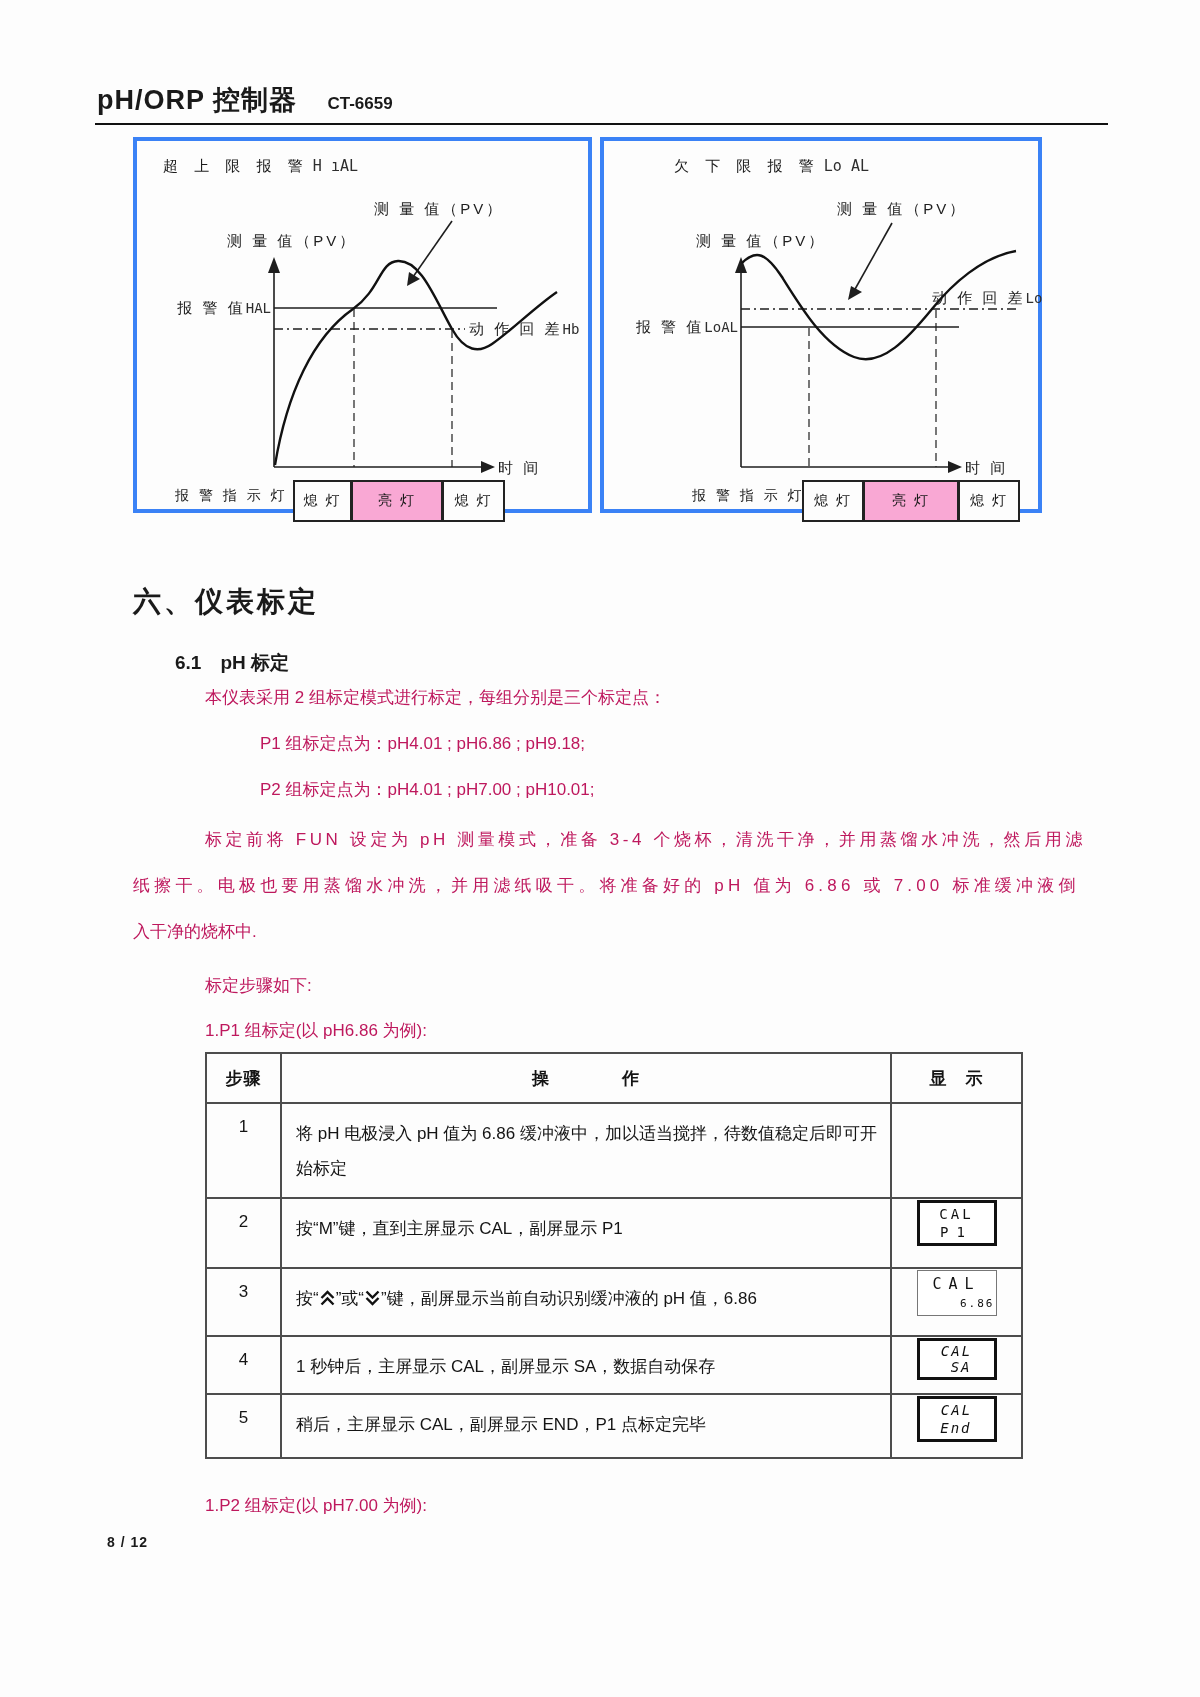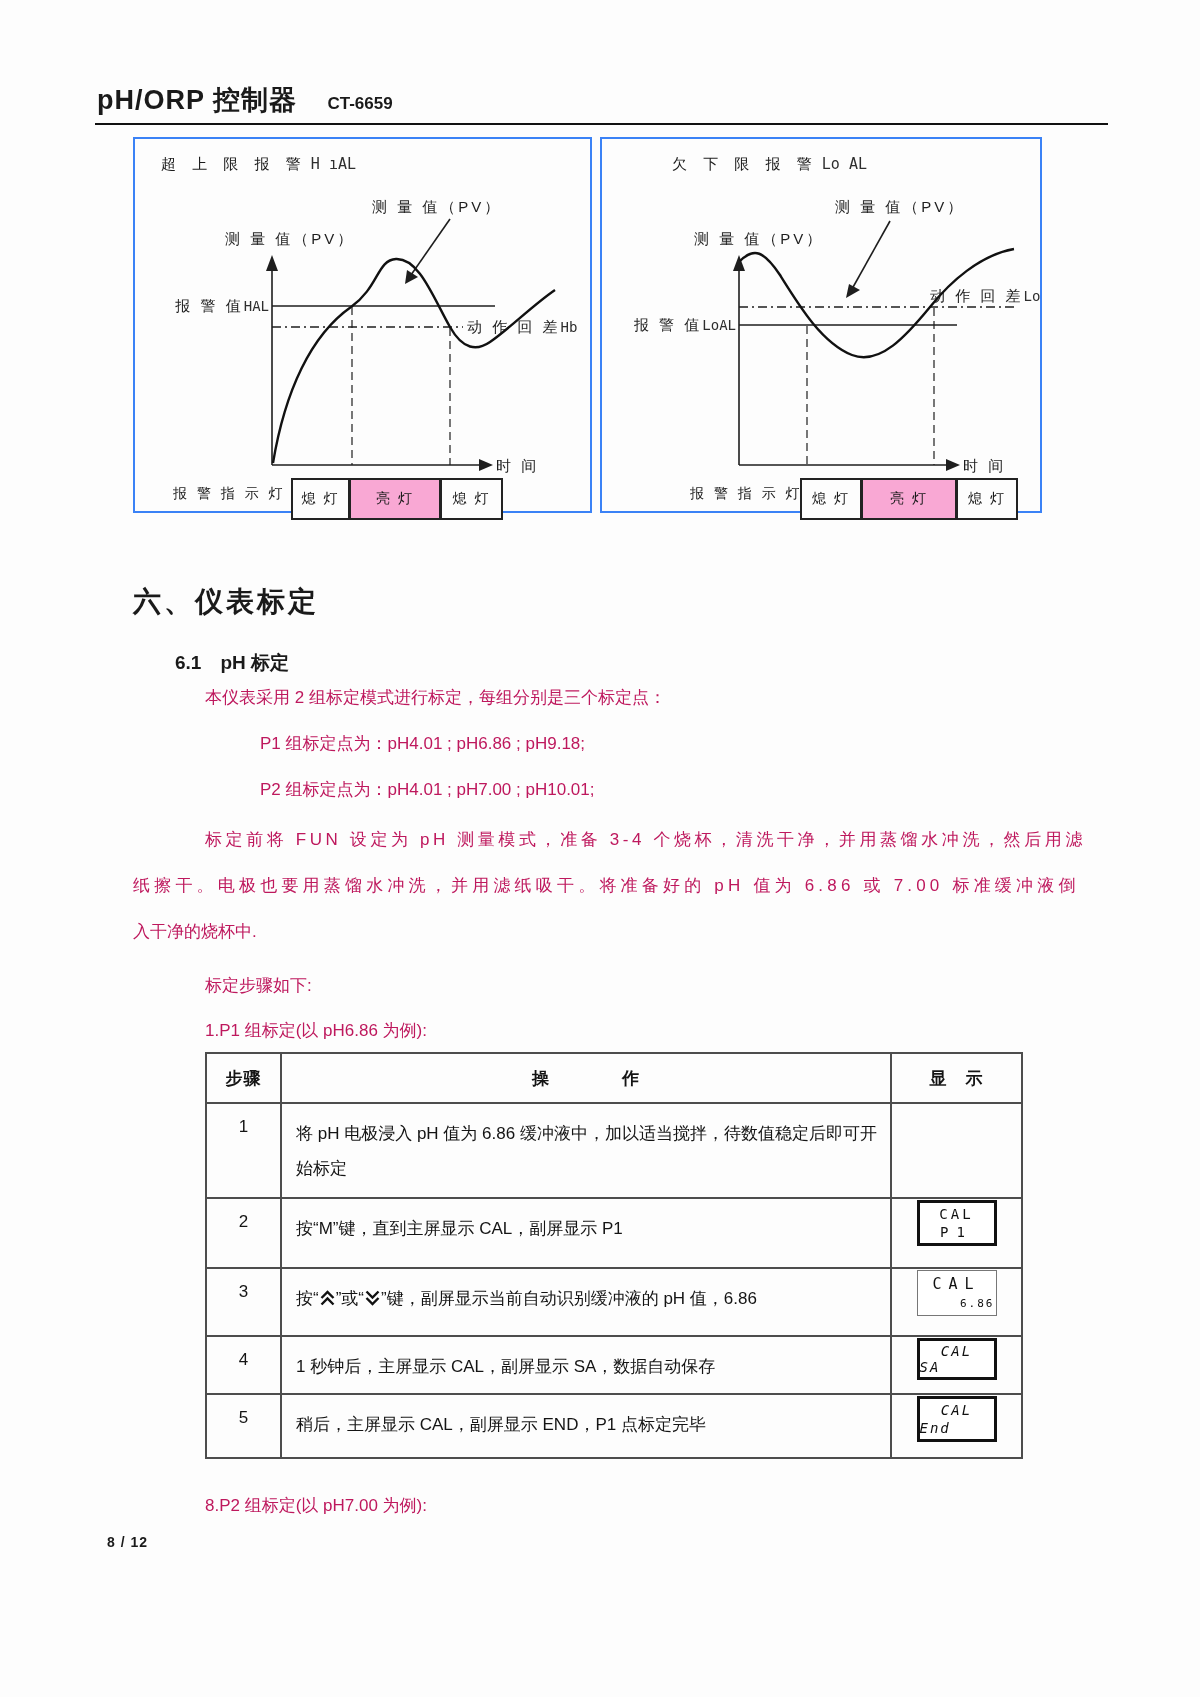--- a/index.html
+++ b/index.html
@@ -8,21 +8,21 @@
     background:#fdfdfd;color:#1a1a1a;
     font-family:"Liberation Sans",sans-serif;overflow:hidden;
   }
   
   .hdr{position:absolute;left:97px;top:82px;white-space:nowrap;}
   .hdr .title{font-size:27px;font-weight:bold;letter-spacing:1px;}
   .hdr .model{font-size:17px;font-weight:bold;margin-left:26px;}
   .hdr-rule{position:absolute;left:95px;top:123px;width:1013px;height:2px;background:#111;}
   
   .figs{position:absolute;left:133px;top:137px;display:flex;gap:8px;}
-  .fig{position:relative;height:376px;border:2px solid #3b82f6;background:#fdfdfd;box-sizing:border-box;}
+  .fig{position:relative;height:376px;border:4px solid #3b82f6;background:#fdfdfd;box-sizing:border-box;}
   .fig.left{width:459px;}
   .fig.right{width:442px;}
   .fig-title{position:absolute;top:16px;white-space:nowrap;font-size:15px;}
   .fig.left .fig-title{left:26px;}
   .fig.right .fig-title{left:70px;}
   .fig-title .cn{letter-spacing:6px;}
   .seg{font-family:"DejaVu Sans Mono",monospace;color:#2e2e2e;}
   .fig-svg{position:absolute;left:0;top:0;}
   .svg-cn{font-size:15px;letter-spacing:3px;fill:#1e1e1e;font-family:"Liberation Sans",sans-serif;}
   .svg-seg{font-size:14px;fill:#2e2e2e;font-family:"DejaVu Sans Mono",monospace;letter-spacing:0;}
@@ -59,21 +59,21 @@
     font-family:"DejaVu Sans Mono",monospace;font-weight:normal;color:#111;line-height:1;box-sizing:border-box;}
   .lcd .l1,.lcd .l2{display:block;}
   .lcd-p1{border:3px solid #111;}
   .lcd-p1 .l1{font-size:14px;letter-spacing:3px;}
   .lcd-p1 .l2{font-size:14px;letter-spacing:8px;}
   .lcd-686{border:1px solid #777;}
   .lcd-686 .l1{font-size:15px;letter-spacing:7px;}
   .lcd-686 .l2{font-size:11px;text-align:right;padding-right:1px;letter-spacing:2px;}
   .lcd-it{border:3px solid #111;font-style:italic;}
   .lcd-it .l1{font-size:14px;letter-spacing:2px;}
-  .lcd-it .l2{font-size:14px;text-align:left;padding-right:10px;letter-spacing:2px;}
+  .lcd-it .l2{font-size:14px;text-align:right;padding-right:22px;letter-spacing:2px;}
   .footer{position:absolute;left:107px;top:1534px;font-size:14px;font-weight:bold;letter-spacing:1px;}
 </style>
 </head>
 <body>
 
 <div class="page">
 
   <div class="hdr">
     <span class="title">pH/ORP 控制器</span>
     <span class="model">CT-6659</span>
@@ -221,16 +221,16 @@
       <td class="cell-disp">
         <span class="lcd lcd-it">
           <span class="l1">CAL</span>
           <span class="l2">End</span>
         </span>
       </td>
     </tr>
   </tbody>
     </table>
 
-  <div class="bline" style="left:205px;top:1494px">8.P2 组标定(以 pH7.00 为例):</div>
+  <div class="bline" style="left:205px;top:1494px">1.P2 组标定(以 pH7.00 为例):</div>
 
   <div class="footer">8 / 12</div>
 </div>
 
 </body></html>

